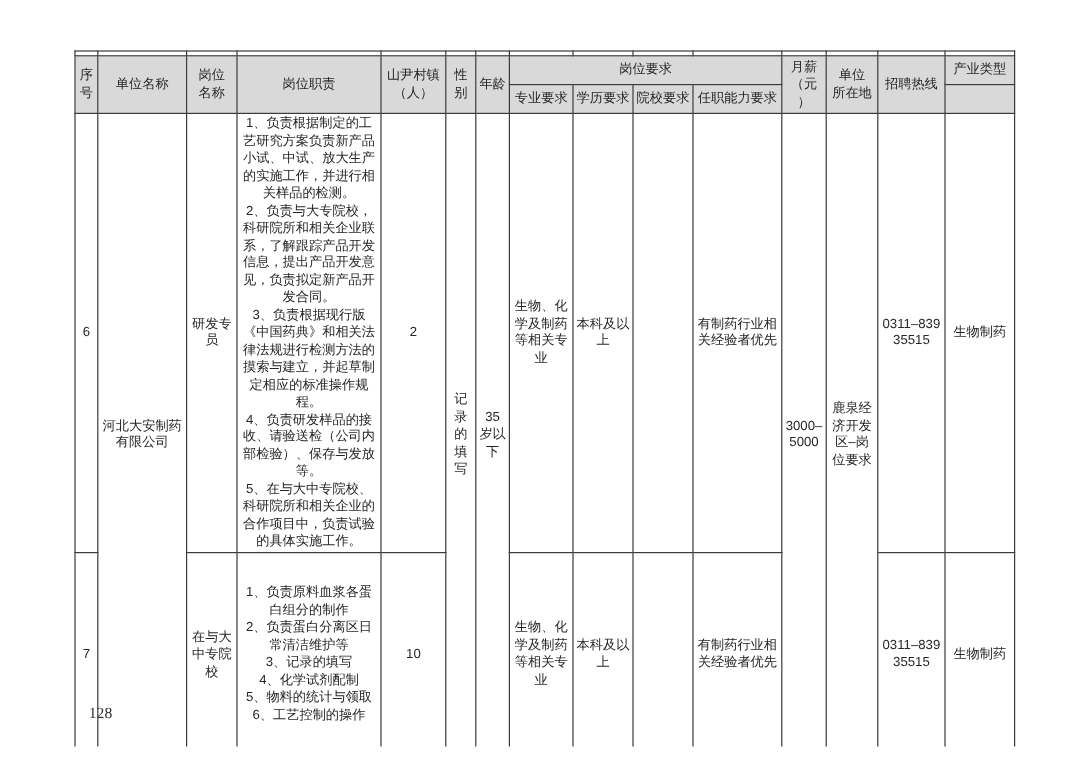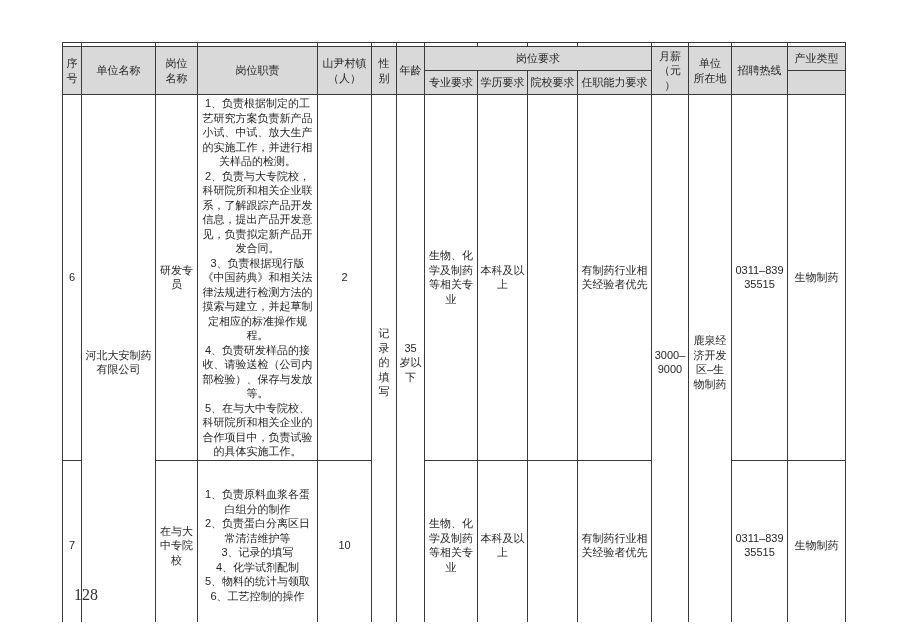--- a/index.html
+++ b/index.html
@@ -55,21 +55,21 @@
     text-align: left;
     padding: 2px 4px;
     line-height: 1.3;
     margin-top: 13px;
   }
   .page-number {
     position: absolute;
     left: 74px;
     top: 586px;
     font-family: "Liberation Serif", serif;
-    font-size: 16px;
+    font-size: 13px;
     color: #333333;
   }
 </style>
 </head>
 <body>
 
 <div class="page">
 
   <table class="job-table">
     <colgroup>
@@ -146,22 +146,22 @@
 3、负责根据现行版《中国药典》和相关法律法规进行检测方法的摸索与建立，并起草制定相应的标准操作规程。
 4、负责研发样品的接收、请验送检（公司内部检验）、保存与发放等。
 5、在与大中专院校、科研院所和相关企业的合作项目中，负责试验的具体实施工作。</td>
       <td>2</td>
       <td rowspan="2">记录的填写</td>
       <td rowspan="2">35岁以下</td>
       <td>生物、化学及制药等相关专业</td>
       <td>本科及以上</td>
       <td></td>
       <td>有制药行业相关经验者优先</td>
-      <td rowspan="2">3000–9000</td>
-      <td rowspan="2">鹿泉经济开发区–生物制药</td>
+      <td rowspan="2">3000–5000</td>
+      <td rowspan="2">鹿泉经济开发区–岗位要求</td>
       <td>0311–83935515</td>
       <td>生物制药</td>
     </tr>
 
     <tr class="row7">
       <td>7</td>
       <td>在与大中专院校</td>
       <td class="duty">1、负责原料血浆各蛋白组分的制作
 2、负责蛋白分离区日常清洁维护等
 3、记录的填写

